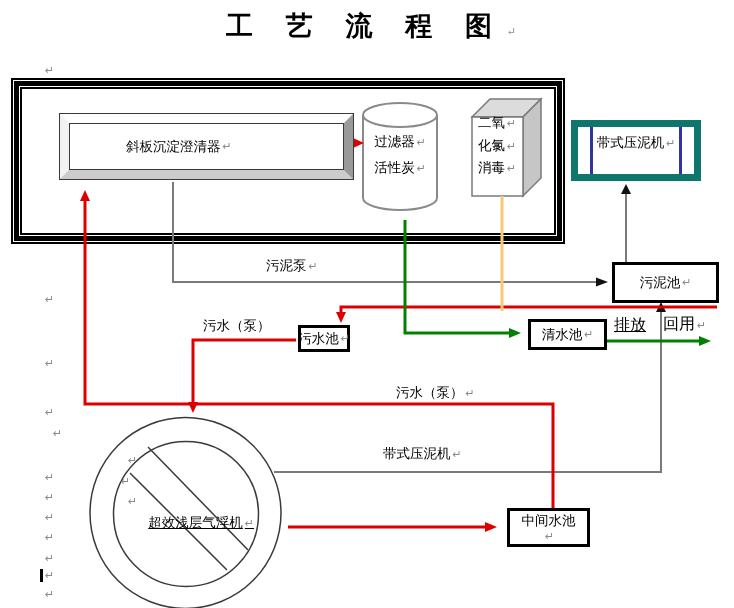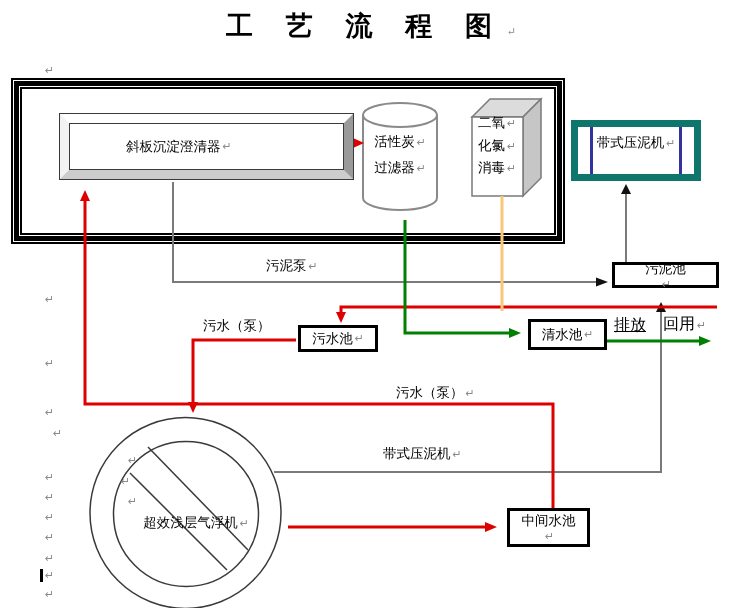--- a/index.html
+++ b/index.html
@@ -26,21 +26,21 @@
   .pool{position:absolute;border:3px solid #000;box-sizing:border-box;background:#fff;display:flex;align-items:center;justify-content:center;font-size:13.5px;white-space:nowrap;z-index:2;}
   
   .belt{position:absolute;left:571px;top:120px;width:130px;height:61px;border:7px solid #0f766e;box-sizing:border-box;background:#fff;z-index:2;padding-left:12px;}
   .belt .bar{position:absolute;top:0;bottom:0;width:3px;background:#3333a0;}
   .belt .bl{left:12px;} .belt .br{right:12px;}
   .belt .btxt{position:absolute;left:0;right:0;top:7px;text-align:center;font-size:13.5px;white-space:nowrap;}
   .flabel{position:absolute;z-index:2;font-size:13.5px;white-space:nowrap;}
   .flabel.big{font-size:16px;}
   .cyl-text{position:absolute;left:363px;top:129px;width:74px;z-index:2;text-align:center;font-size:13.5px;line-height:25px;white-space:nowrap;}
   .dis-text{position:absolute;left:478px;top:112px;width:46px;z-index:2;text-align:left;font-size:13.5px;line-height:22.5px;white-space:nowrap;}
-  .flo-text{position:absolute;left:138px;top:514px;width:116px;z-index:2;text-align:center;font-size:13.5px;white-space:nowrap;}
+  .flo-text{position:absolute;left:138px;top:514px;width:116px;z-index:2;text-align:right;font-size:13.5px;white-space:nowrap;text-decoration:underline;}
   .cursor-bar{position:absolute;left:40px;top:569px;width:3px;height:13px;background:#000;z-index:2;}
 </style>
 </head>
 <body>
 
 <div id="canvas">
 
   <div class="page-title">
     <span>工 艺 流 程 图</span><span class="pm-in">↵</span>
   </div>
@@ -112,41 +112,41 @@
   <div class="frame0">
     <div class="frame1">
       <div class="frame2">
         <span>斜板沉淀澄清器</span>
           <span class="pm-in">↵</span>
       </div>
     </div>
   </div>
 
   <div class="cyl-text">
+    <div><span>过滤器</span><span class="pm-in">↵</span></div>
     <div><span>活性炭</span><span class="pm-in">↵</span></div>
-    <div><span>过滤器</span><span class="pm-in">↵</span></div>
   </div>
 
   <div class="dis-text">
     <div><span>二氧</span><span class="pm-in">↵</span></div>
     <div><span>化氯</span><span class="pm-in">↵</span></div>
     <div><span>消毒</span><span class="pm-in">↵</span></div>
   </div>
 
   <div class="belt">
     <div class="bar bl"></div>
     <div class="bar br"></div>
     <div class="btxt"><span>带式压泥机</span><span class="pm-in">↵</span></div>
   </div>
 
-  <div class="pool" style="left:612px;top:262px;width:107px;height:26px;flex-direction:column;">
+  <div class="pool" style="left:612px;top:262px;width:107px;height:41px;">
     <span>污泥池</span>
       <span class="pm-in">↵</span>
   </div>
-  <div class="pool" style="left:298px;top:325px;width:80px;height:27px;">
+  <div class="pool" style="left:298px;top:325px;width:52px;height:27px;">
     <span>污水池</span>
       <span class="pm-in">↵</span>
   </div>
   <div class="pool" style="left:528px;top:319px;width:79px;height:31px;">
     <span>清水池</span>
       <span class="pm-in">↵</span>
   </div>
   <div class="pool" style="left:507px;top:508px;width:83px;height:39px;flex-direction:column;">
     <span>中间水池</span>
       <span class="pm-in">↵</span>

